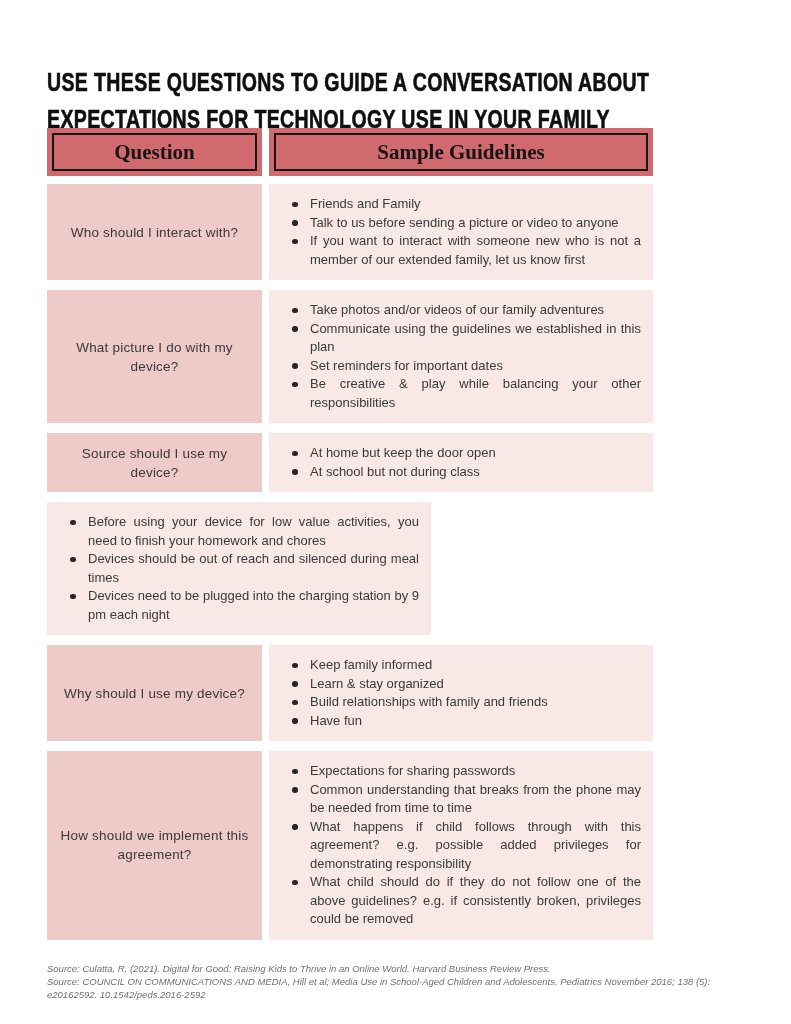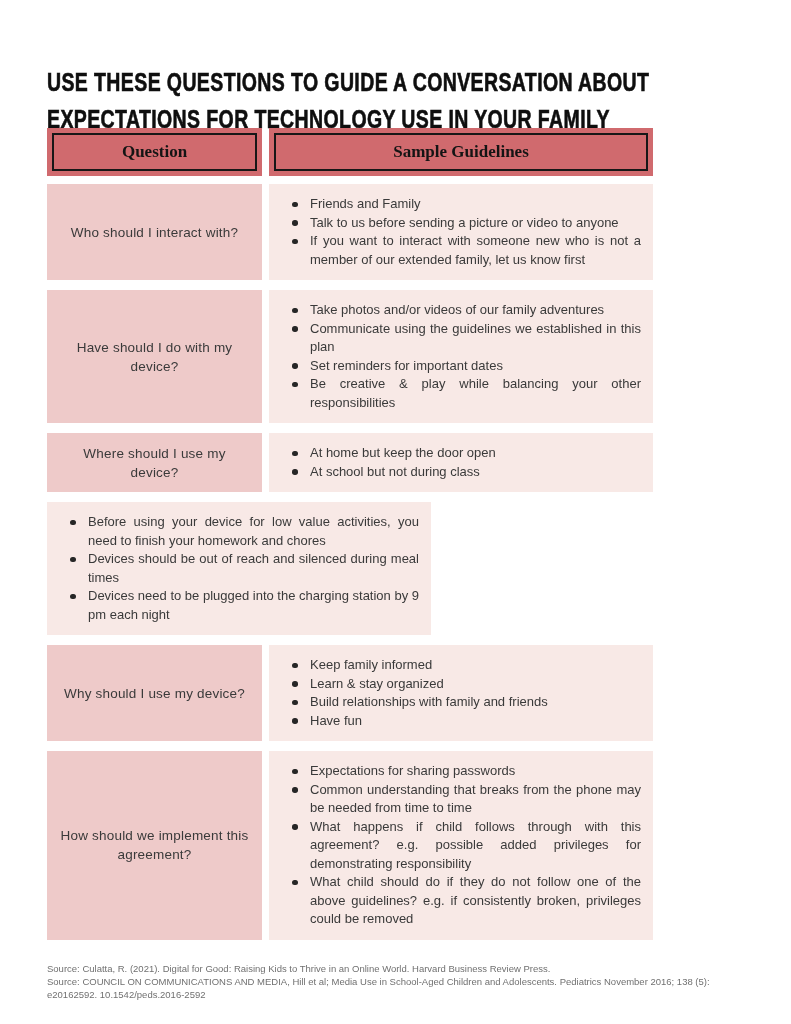--- a/index.html
+++ b/index.html
@@ -49,21 +49,21 @@
     background: var(--header-bg);
     padding: 5px;
     height: 48px;
   }
   .header-cell .inner {
     border: 2px solid var(--header-border);
     height: 100%;
     display: flex; align-items: center; justify-content: center;
     font-family: "Liberation Serif", serif;
     font-weight: bold;
-    font-size: 17px;
+    font-size: 21px;
     color: #141414;
   }
   .col-q { width: 215px; flex: none; }
   .col-g { width: 384px; flex: none; }
 
   .row { display: flex; gap: 7px; margin-bottom: 10px; align-items: stretch; }
   .qcell {
     background: var(--question-bg);
     display: flex; align-items: center; justify-content: center;
     text-align: center;
@@ -95,20 +95,21 @@
     background: #262626;
   }
 
   .footer {
     position: absolute;
     left: 47px; top: 962px;
     width: 700px;
     font-size: 9.5px;
     line-height: 13px;
     color: var(--footer-text);
+    font-style: italic;
   }
   .footer .source-line { margin: 0; }
 </style>
 </head>
 <body>
 
 <div class="page">
 
   <h1 class="title">
     <span class="title-line">USE THESE QUESTIONS TO GUIDE A CONVERSATION ABOUT</span>
@@ -133,35 +134,35 @@
         <ul class="bullets">
               <li><span class="dot"></span>Friends and Family</li>
               <li><span class="dot"></span>Talk to us before sending a picture or video to anyone</li>
               <li><span class="dot"></span>If you want to interact with someone new who is not a member of our extended family, let us know first</li>
             </ul>
       </div>
     </div>
 
     <div class="row">
       <div class="qcell col-q">
-        <span>Have should I do with my device?</span>
+        <span>What picture I do with my device?</span>
       </div>
       <div class="gcell col-g">
         <ul class="bullets">
               <li><span class="dot"></span>Take photos and/or videos of our family adventures</li>
               <li><span class="dot"></span>Communicate using the guidelines we established in this plan</li>
               <li><span class="dot"></span>Set reminders for important dates</li>
               <li><span class="dot"></span>Be creative &amp; play while balancing your other responsibilities</li>
             </ul>
       </div>
     </div>
 
     <div class="row">
       <div class="qcell col-q">
-        <span>Where should I use my device?</span>
+        <span>Source should I use my device?</span>
       </div>
       <div class="gcell col-g">
         <ul class="bullets">
               <li><span class="dot"></span>At home but keep the door open</li>
               <li><span class="dot"></span>At school but not during class</li>
             </ul>
       </div>
     </div>
 
     <div class="row">

